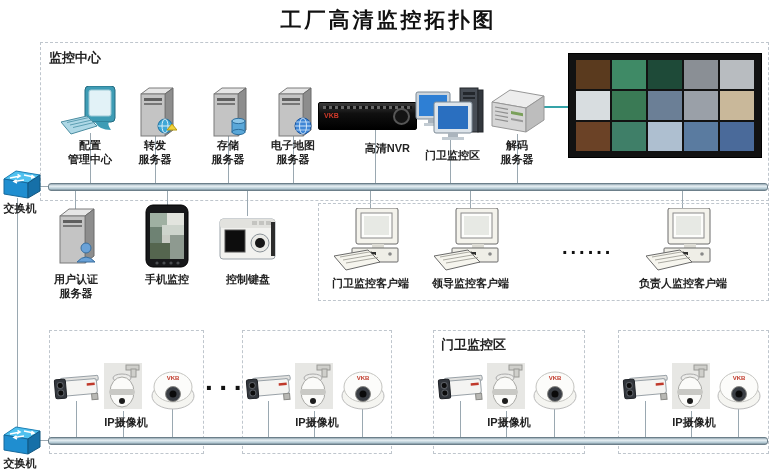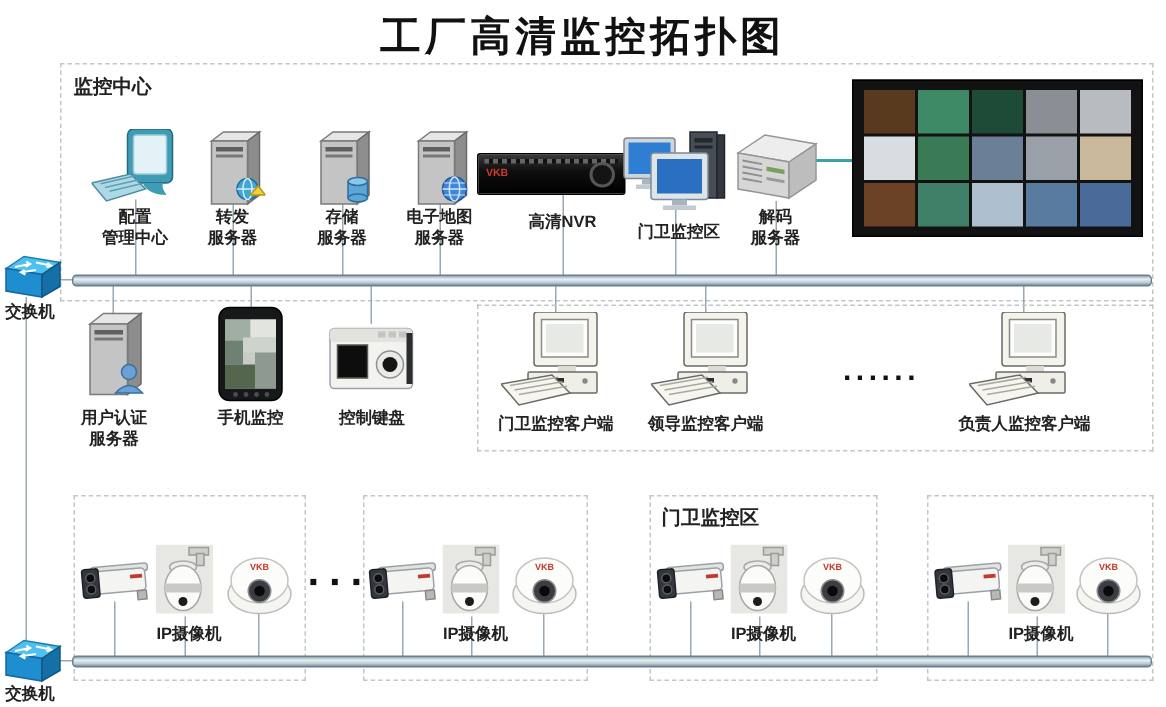--- a/index.html
+++ b/index.html
@@ -1,19 +1,19 @@
 <!DOCTYPE html>
 <html><head>
 <meta charset="utf-8">
 <style>
   html,body{margin:0;padding:0;background:#fff;}
   #stage{position:relative;width:777px;height:471px;background:#ffffff;overflow:hidden;
          font-family:"Liberation Sans","DejaVu Sans",sans-serif;color:#1a1a1a;}
   .abs{position:absolute;}
-  #title{left:0;top:6px;width:777px;text-align:center;font-size:27px;font-weight:bold;
+  #title{left:0;top:6px;width:777px;text-align:center;font-size:21px;font-weight:bold;
          letter-spacing:3px;color:#111;}
   .dashed-box{border:1px dashed #bfc6cd;background:transparent;}
   .box-label{font-size:13px;font-weight:bold;color:#222;}
   .dev-label{font-size:11px;font-weight:bold;color:#222;text-align:center;line-height:1.3;
              white-space:pre-line;}
   .vline{width:1px;background:#9aa8b1;z-index:0;}
   .hline{height:1px;background:#9aa8b1;z-index:0;}
   .bus{height:6px;background:linear-gradient(#93a7b2,#e9f1f5 35%,#b6cbd5 75%,#7e929d);
        border:1px solid #6c7f8a;border-radius:3px;z-index:1;}
   .teal{height:2px;background:#35a3a8;z-index:1;}
@@ -151,21 +151,21 @@
     </svg>
   </div>
   <div class="abs dev-label" style="left:258px;top:138px;width:70px;">电子地图
 服务器</div>
 
   <div class="abs dev nvr" style="left:318px;top:102px;">
     <div class="strip"></div>
     <div class="brand">VKB</div>
     <div class="knob"></div>
   </div>
-  <div class="abs dev-label" style="left:340px;top:141px;width:70px;">高清NVR</div>
+  <div class="abs dev-label" style="left:340px;top:141px;width:70px;text-align:right;">高清NVR</div>
 
   <div class="abs dev" style="left:414px;top:86px;">
     <svg width="72" height="58" viewBox="0 0 72 58">
       <rect x="46" y="2" width="18" height="44" fill="#474d55" stroke="#22262b"></rect>
       <rect x="64" y="4" width="5" height="42" fill="#32373d" stroke="#22262b"></rect>
       <rect x="49" y="6" width="12" height="3" fill="#23272c"></rect>
       <rect x="49" y="11" width="12" height="2" fill="#23272c"></rect>
       <rect x="2" y="6" width="34" height="27" rx="2" fill="#cdd5dc" stroke="#7d8a96"></rect>
       <rect x="5" y="9" width="28" height="21" fill="#2e7fd4"></rect>
       <rect x="14" y="33" width="10" height="4" fill="#aab4bd"></rect>

